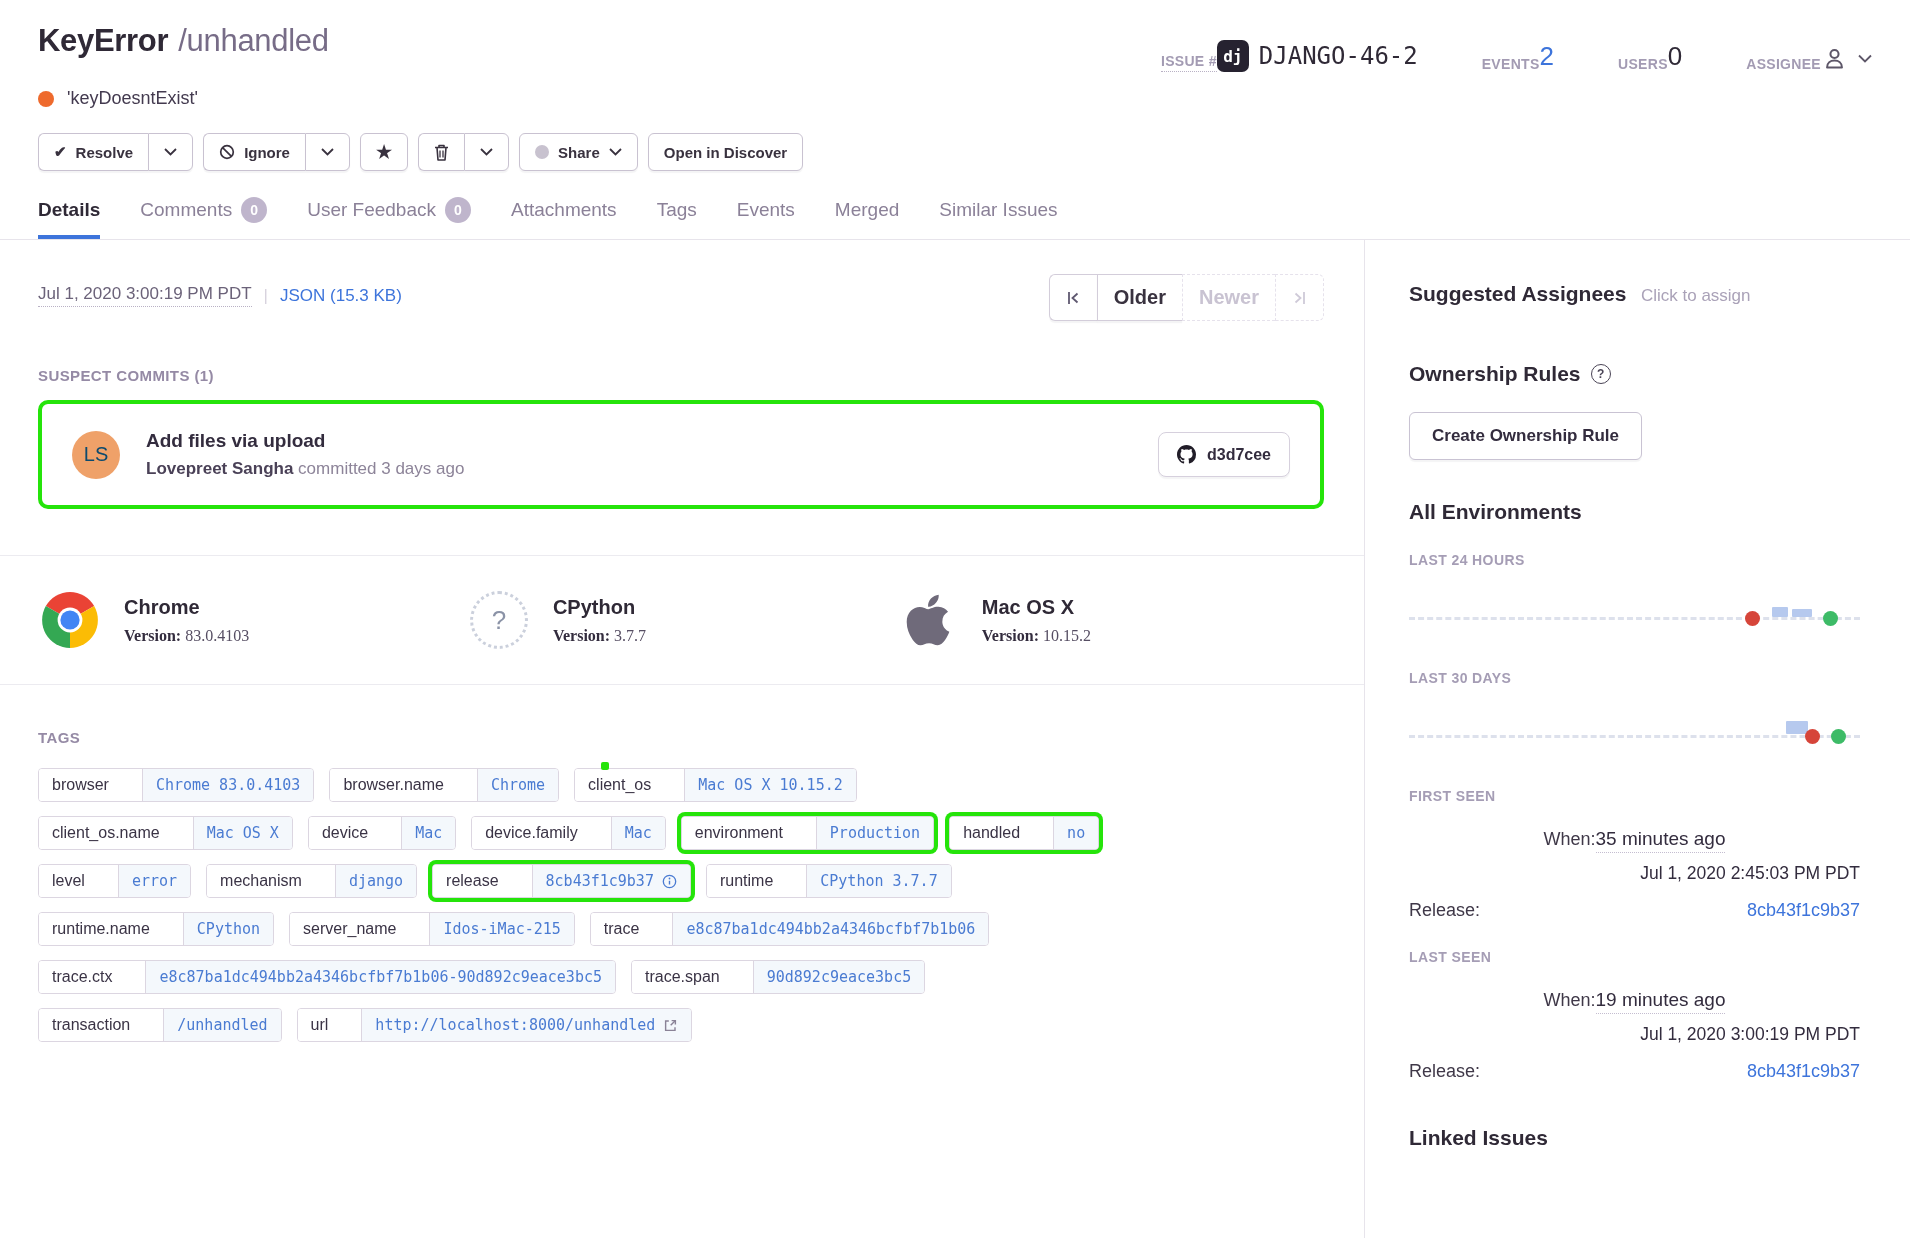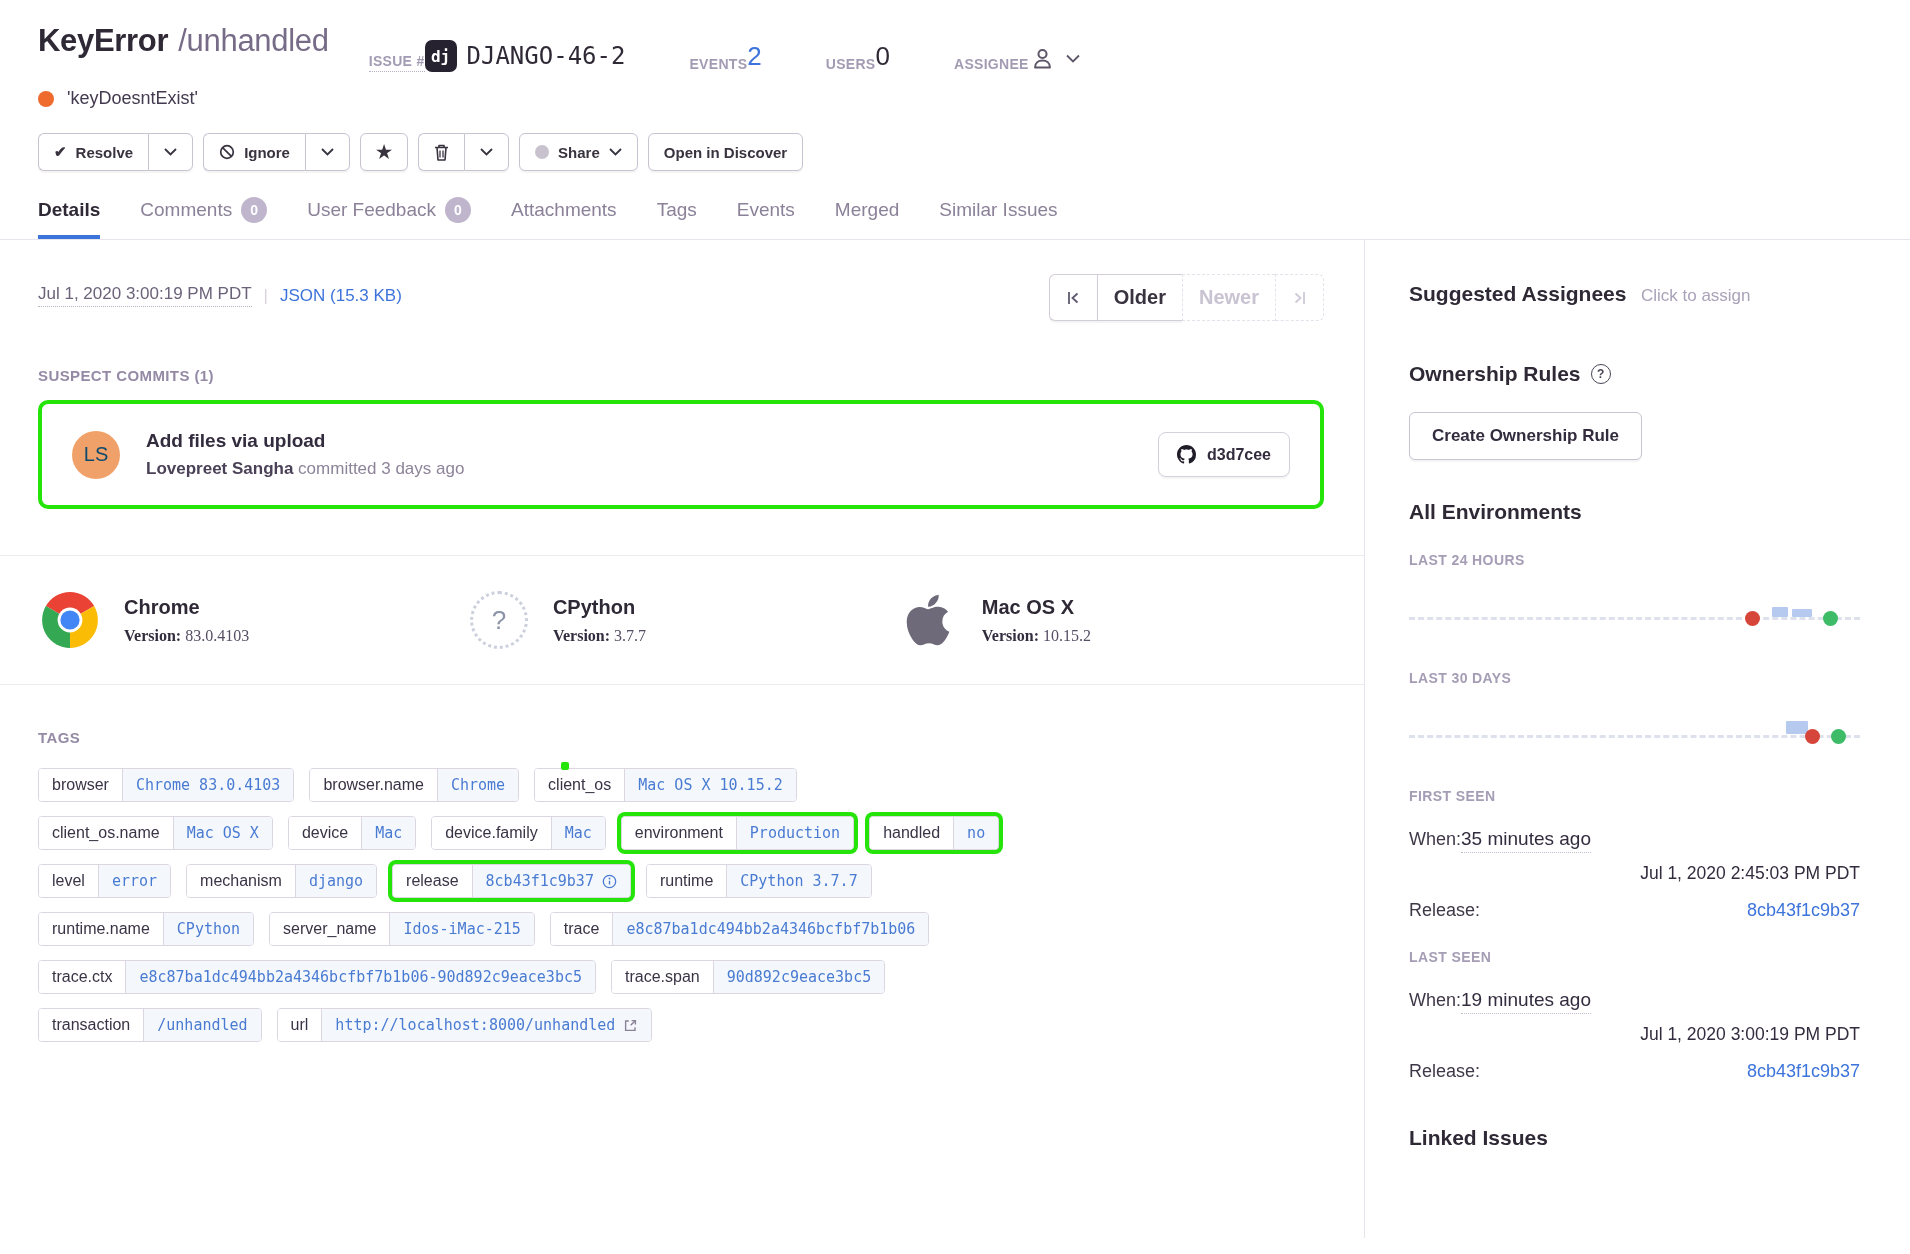--- a/index.html
+++ b/index.html
@@ -1,21 +1,21 @@
 <!DOCTYPE html>
 <html><head>
 <meta charset="utf-8">
 <style>
   * { margin:0; padding:0; box-sizing:border-box; }
   html,body { width:1910px; height:1254px; overflow:hidden; background:#fff;
     font-family:"Liberation Sans", sans-serif; color:#2f2936; }
 
   
   .header { padding:24px 38px 0 38px; background:#fff; }
-  .title-row { display:flex; align-items:flex-start;gap:40px; }
+  .title-row { display:flex; justify-content:space-between; align-items:flex-start;gap:40px; }
   .page-title { font-size:31px; line-height:1.1; color:#2f2936; letter-spacing:-0.3px; }
   .page-title .main { font-weight:bold; }
   .page-title .sub { font-weight:normal; color:#776c87; margin-left:10px; }
   .stats { display:flex; gap:64px; padding-top:4px; }
   .stat { display:flex; align-items:flex-end; }
   .stat-label { font-size:14px; font-weight:bold; color:#a39bb3; letter-spacing:0.3px; }
   .stat-label.dotted { border-bottom:1px dotted #b9b1c5; padding-bottom:2px; }
   .stat-value { margin-top:12px; font-size:26px; color:#2f2936; display:flex; align-items:center; gap:10px; }
   .stat-value.blue { color:#3d74db; }
   .dj-badge { width:32px; height:32px; border-radius:7px; background:#262230; color:#fff;
@@ -91,21 +91,21 @@
   .ctx-name { font-size:20px; font-weight:bold; color:#2f2936; }
   .ctx-version { margin-top:8px; font-size:16px; color:#564e63;font-family:Liberation Serif, serif; }
   .ctx-version b { color:#332c3e; }
   .unknown-circle { width:58px; height:58px; border:3px dotted #cbd0dc; border-radius:50%;
     display:flex; align-items:center; justify-content:center; color:#8b93a7; font-size:26px; }
 
   .tags-label { margin-top:44px; }
   .tag-rows { margin-top:22px; }
   .tag-row { display:flex; gap:15px; margin-bottom:14px; }
   .pill { display:inline-flex; align-items:center; border:1px solid #dcd6e1; border-radius:4px;
-    background:#fff; overflow:visible; position:relative; }
+    background:#fff; overflow:visible; position:relative;gap:20px; }
   .pill .k { padding:7px 13px; font-size:16px; color:#3a3345; display:flex; align-items:center;
     background:#fff; border-radius:3px 0 0 3px; cursor:pointer; }
   .pill .v { padding:7px 13px; font-size:15px; color:#4a7bd2; background:#f4f8fc;
     border-left:1px solid #dcd6e1; display:flex; align-items:center; gap:8px;
     font-family:"DejaVu Sans Mono", monospace; border-radius:0 3px 3px 0; cursor:pointer; }
   .pill.hl { box-shadow:0 0 0 4px #25e40a; }
   .green-dot { position:absolute; top:-7px; left:26px; width:8px; height:8px; border-radius:2px; background:#25e40a; }
 
   
   .side-h { font-size:21px; font-weight:bold; color:#2f2936; }
@@ -117,21 +117,21 @@
     padding:13px 22px; font-size:17px; font-weight:bold; color:#332c3e;
     box-shadow:0 2px 1px rgba(45,35,60,.05); cursor:pointer; font-family:"Liberation Sans",sans-serif; }
   .all-env { margin-top:40px; }
   .mini-label { margin-top:28px; font-size:14px; font-weight:bold; color:#a59db5; letter-spacing:0.4px; }
   .spark { position:relative; height:74px; }
   .spark .line { position:absolute; left:0; right:0; bottom:22px; border-top:3px dashed #dde1ec; }
   .spark .dot { position:absolute; width:15px; height:15px; border-radius:50%; bottom:16px; }
   .spark .dot.red { background:#d6453a; }
   .spark .dot.green { background:#3dbb67; }
   .spark .bar { position:absolute; background:#b6c9ee; border-radius:1px; }
-  .seen-row { display:flex; justify-content:flex-start; align-items:baseline; margin-top:24px; }
+  .seen-row { display:flex; justify-content:center; align-items:baseline; margin-top:24px; }
   .seen-key { font-size:18px; color:#3f3848; }
   .seen-val { font-size:19px; color:#332c3e; border-bottom:1px dotted #c4bdd0; padding-bottom:2px; }
   .seen-date { text-align:right; margin-top:10px; font-size:17.5px; color:#332c3e; }
   .seen-release { display:flex; justify-content:space-between; align-items:baseline; margin-top:16px; }
   .release-link { font-size:18px; color:#3d74db; cursor:pointer; }
   .linked-issues { margin-top:44px; }
 
   svg { display:block; }
 </style>
 </head>

